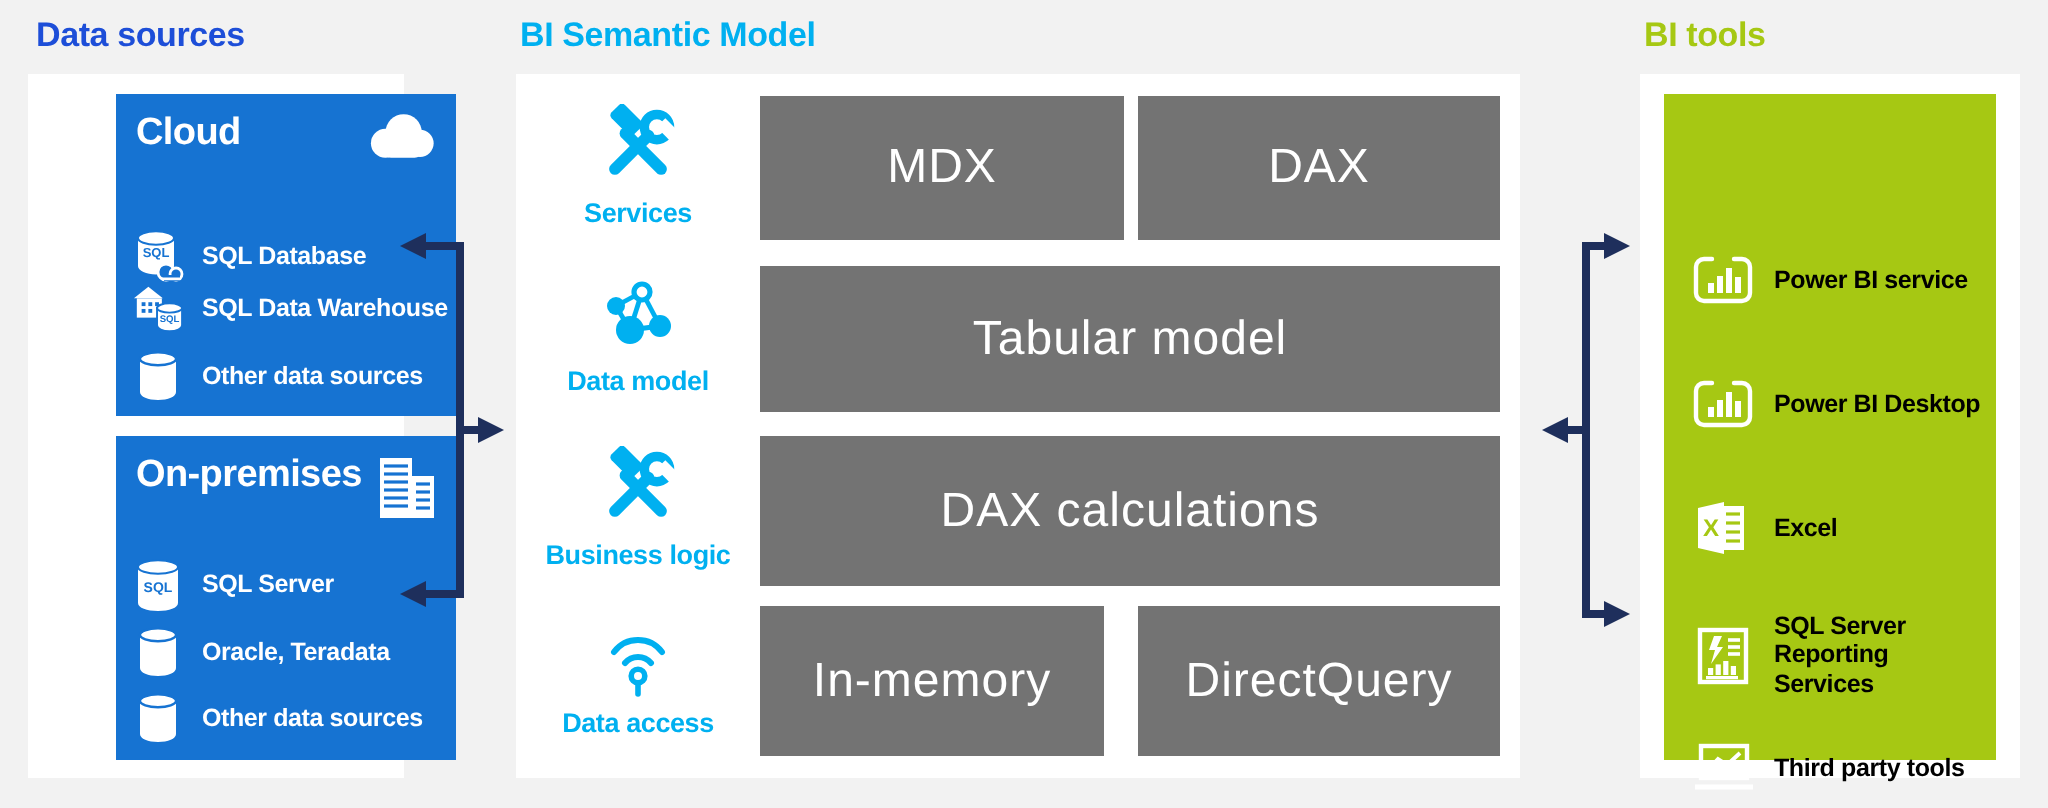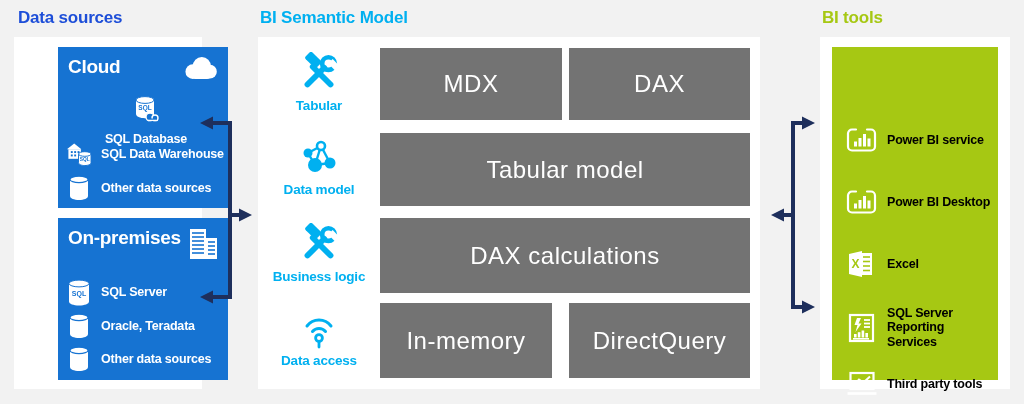--- a/index.html
+++ b/index.html
@@ -67,21 +67,21 @@
       <span class="box-title">Cloud</span>
       <span>
         <svg width="40" height="24" viewBox="0 0 44 26">
           <circle cx="14" cy="17" r="8" fill="#fff"></circle>
             <circle cx="24" cy="11" r="10" fill="#fff"></circle>
           <circle cx="33" cy="17" r="7.5" fill="#fff"></circle>
             <rect x="13" y="16" width="21" height="9" rx="4" fill="#fff"></rect>
         </svg>
       </span>
     </div>
-    <div class="src-item" style="top:48px;flex-direction:column;">
+    <div class="src-item" style="top:67px;">
       <span class="ic">
         <svg width="26" height="28" viewBox="0 0 26 28">
           <path d="M3 5 v14 c0 2.4 4.2 4.2 9 4.2 s9 -1.8 9 -4.2 V5 Z" fill="#fff"></path>
           <ellipse cx="12" cy="5" rx="9" ry="3.4" fill="#fff" stroke="#1673d2" stroke-width="1"></ellipse>
           <text x="12" y="14.5" text-anchor="middle" font-size="6.5" font-weight="bold" fill="#1673d2">SQL</text>
           <circle cx="17" cy="22" r="4" fill="#1673d2" stroke="#fff" stroke-width="1.4"></circle>
           <circle cx="22" cy="23" r="3" fill="#1673d2" stroke="#fff" stroke-width="1.4"></circle>
           <rect x="16" y="23.5" width="8" height="3" fill="#1673d2"></rect>
           <line x1="15" y1="25.4" x2="24" y2="25.4" stroke="#fff" stroke-width="1.4" stroke-linecap="round"></line>
         </svg>
@@ -175,21 +175,21 @@
       <svg width="42" height="42" viewBox="0 0 40 40">
         <g stroke="#00b0f0" stroke-linecap="round">
           <rect x="7" y="3" width="15" height="9" rx="2" transform="rotate(45 14.5 7.5)" fill="#00b0f0" stroke="none"></rect>
           <line x1="14" y1="14" x2="31" y2="31" stroke-width="5.5"></line>
           <line x1="9" y1="31" x2="25" y2="15" stroke-width="5.5"></line>
           <circle cx="29" cy="11" r="6" fill="none" stroke-width="4.5"></circle>
         </g>
         <rect x="30" y="8" width="10" height="6" fill="#ffffff" transform="rotate(45 33 11)"></rect>
       </svg>
     </span>
-    <div class="mid-label">Tabular</div>
+    <div class="mid-label">Services</div>
   </div>
 
   <div class="mid-label-cell" style="top:138px;">
     <span class="mid-icon">
       <svg width="40" height="40" viewBox="0 0 40 40">
         <g stroke="#00b0f0" stroke-width="2.4">
           <line x1="16" y1="27" x2="31" y2="25"></line>
             <line x1="16" y1="27" x2="9" y2="15"></line>
           <line x1="16" y1="27" x2="22" y2="8"></line>
             <line x1="9" y1="15" x2="22" y2="8"></line>

